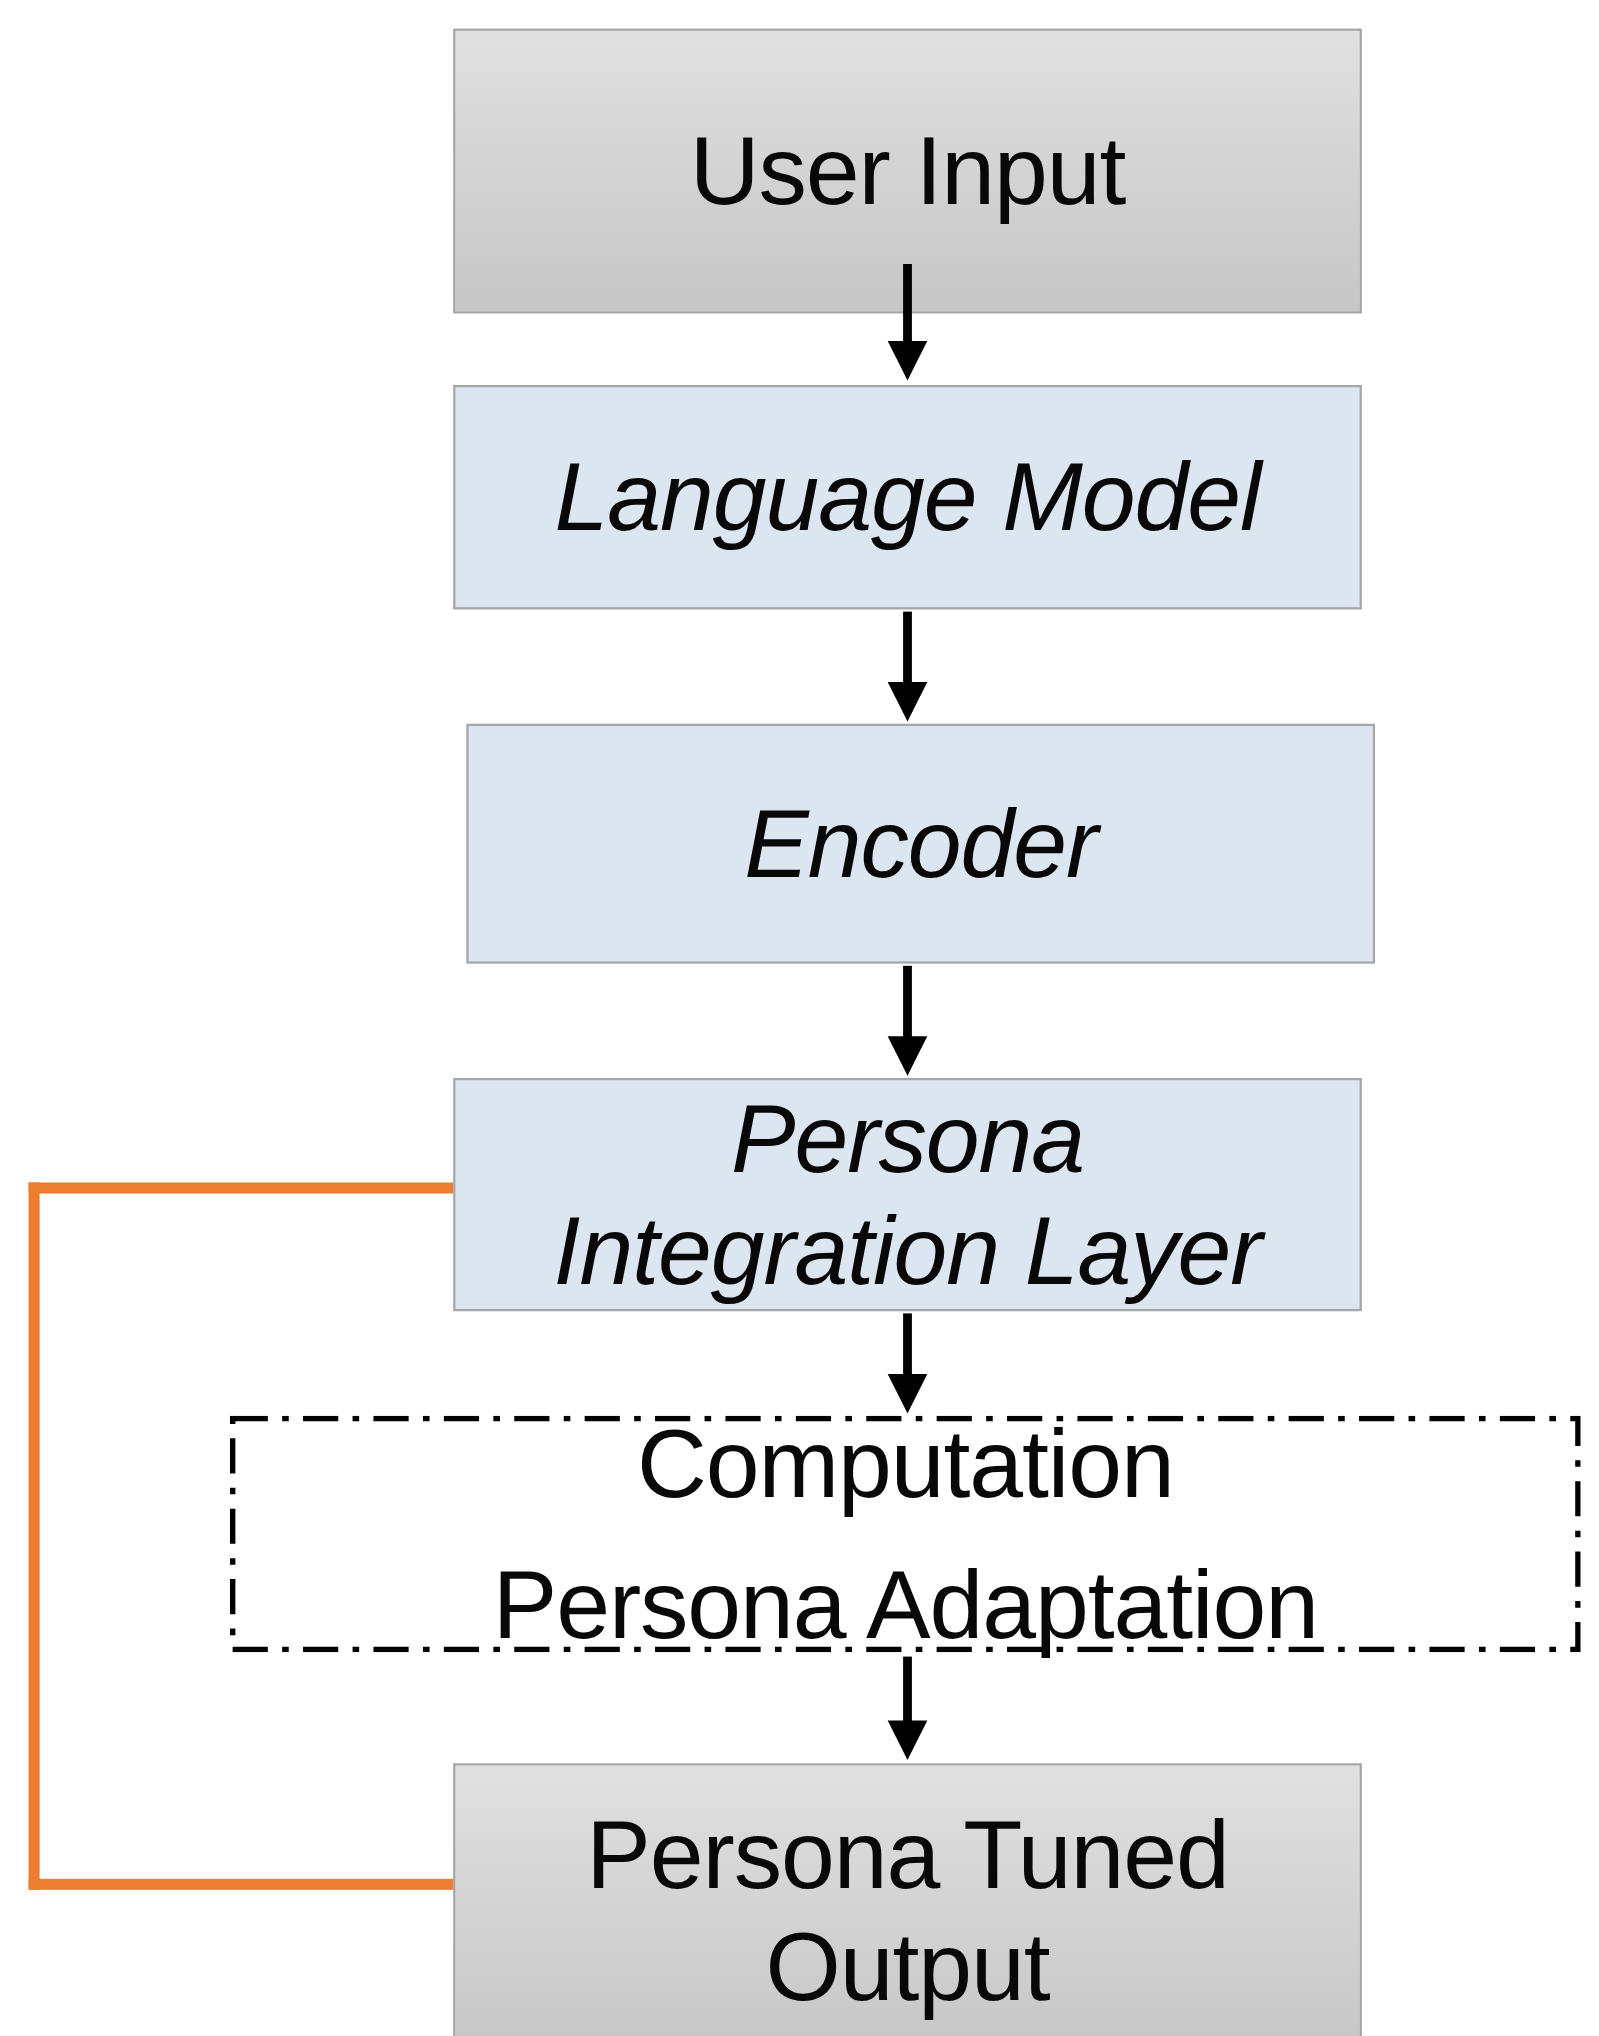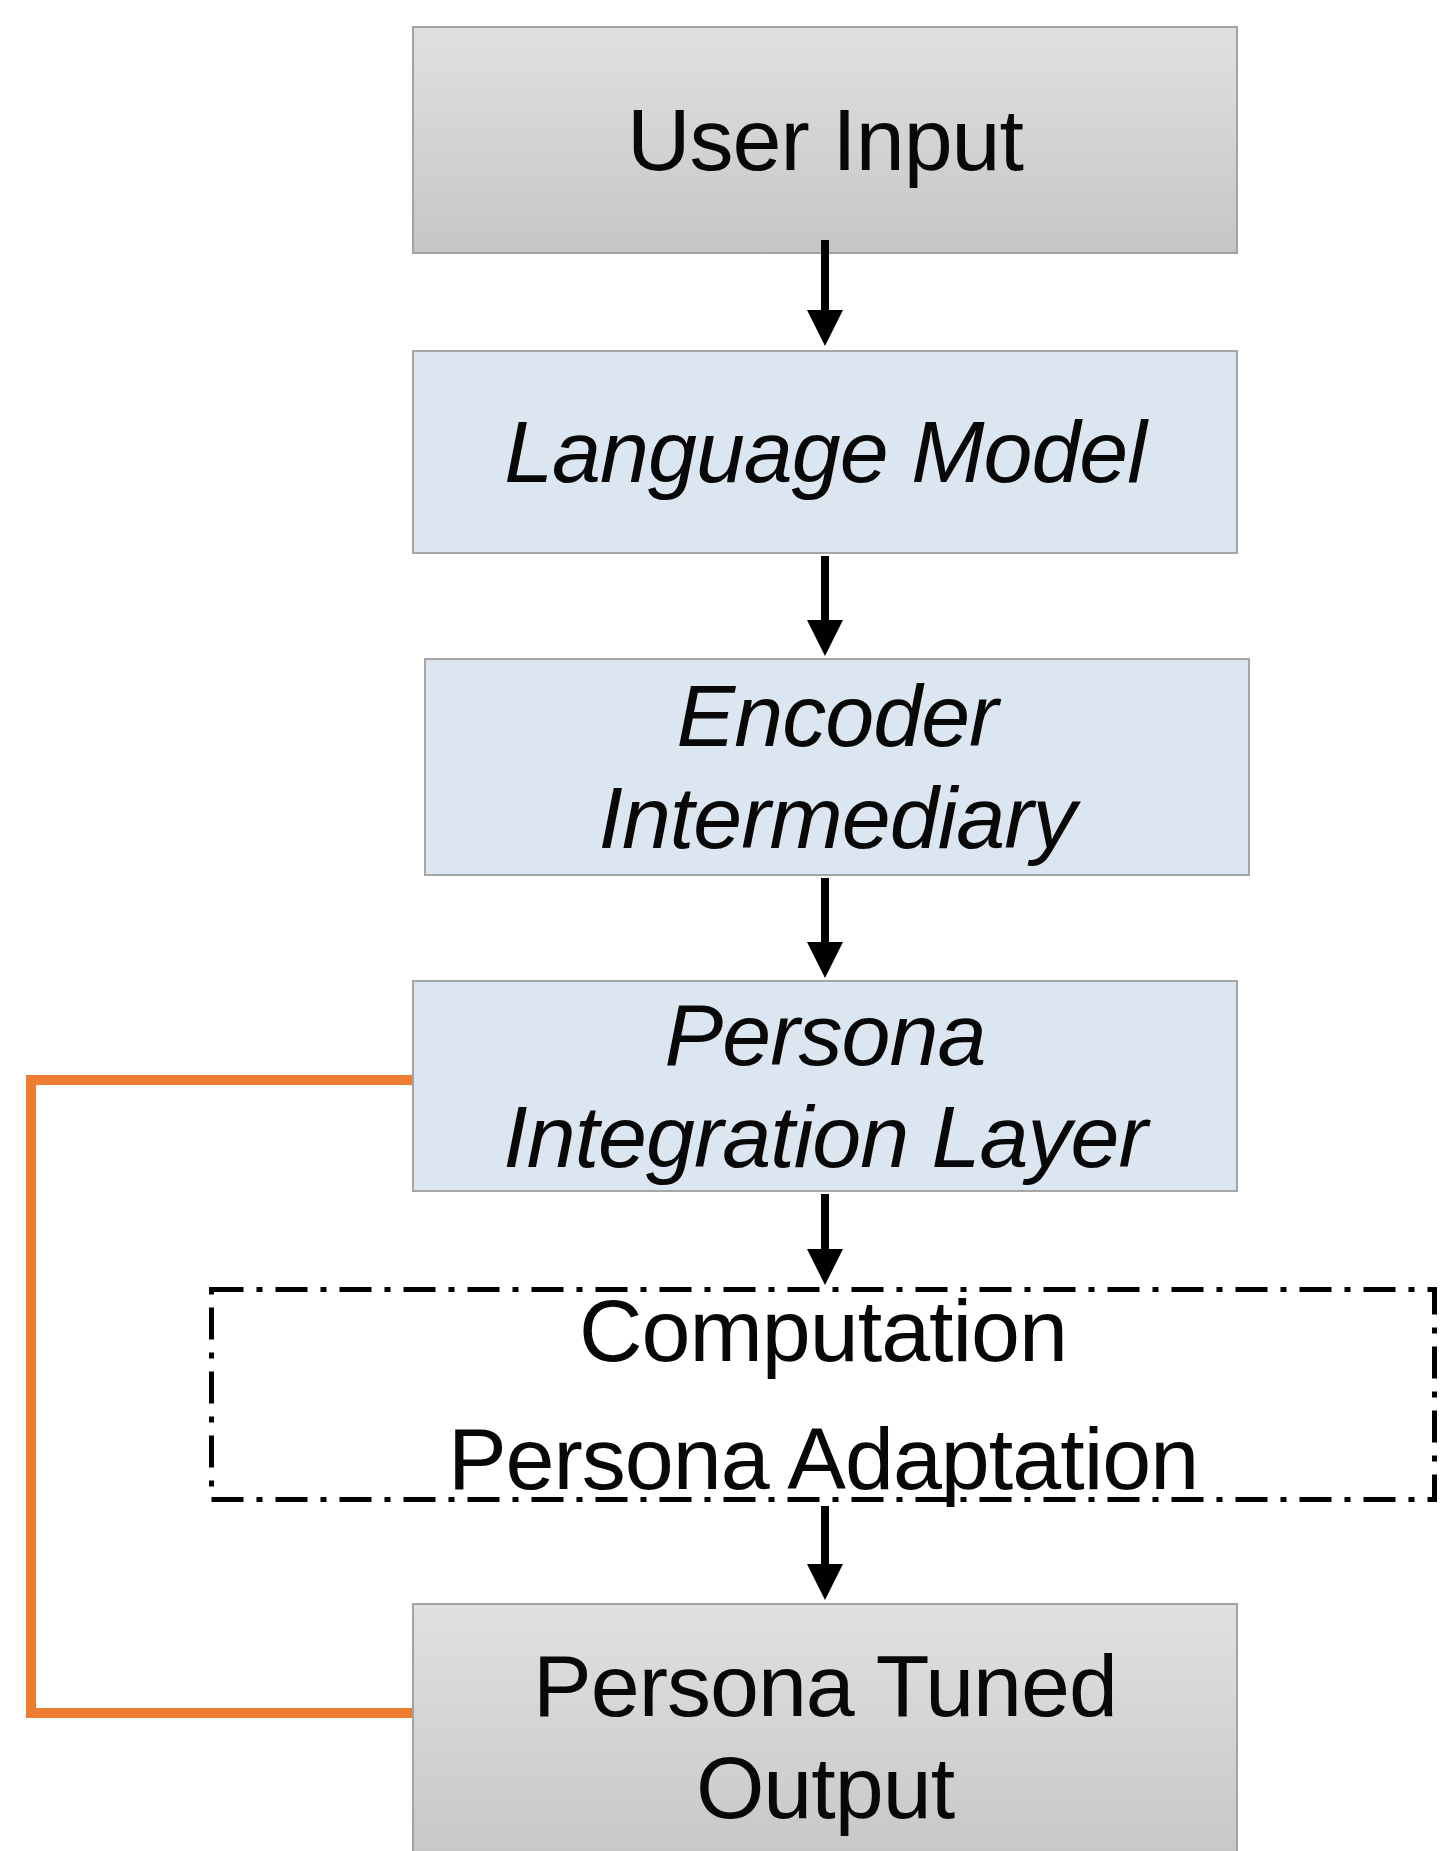--- a/index.html
+++ b/index.html
@@ -45,21 +45,21 @@
     line-height: 1.45;
   }
   .node .line { display: block; }
   .dash-svg {
     position: absolute;
     left: 0; top: 0;
     width: 100%; height: 100%;
     z-index: -1;
   }
   
-  #n-user-input        { left: 412px; top:   26px; width: 826px; height: 228px; }
+  #n-user-input        { left: 412px; top:   26px; width: 826px; height: 259px; }
   #n-language-model    { left: 412px; top:  350px; width: 826px; height: 204px; }
   #n-encoder           { left: 424px; top:  658px; width: 826px; height: 218px; }
   #n-integration       { left: 412px; top:  980px; width: 826px; height: 212px; }
   #n-adaptation        { left: 209px; top: 1287px; width: 1228px; height: 215px; }
   #n-output            { left: 412px; top: 1603px; width: 826px; height: 268px; }
 
   
   .arrow {
     position: absolute;
     width: 36px;
@@ -124,21 +124,20 @@
     <span class="line">Language Model</span>
   </div>
 
   <div class="arrow" id="a2">
     <div class="shaft"></div>
     <div class="head"></div>
   </div>
 
   <div class="node blue" id="n-encoder">
     <span class="line">Encoder</span>
-    <span class="line">Intermediary</span>
   </div>
 
   <div class="arrow" id="a3">
     <div class="shaft"></div>
     <div class="head"></div>
   </div>
 
   <div class="node blue" id="n-integration">
     <span class="line">Persona</span>
     <span class="line">Integration Layer</span>

